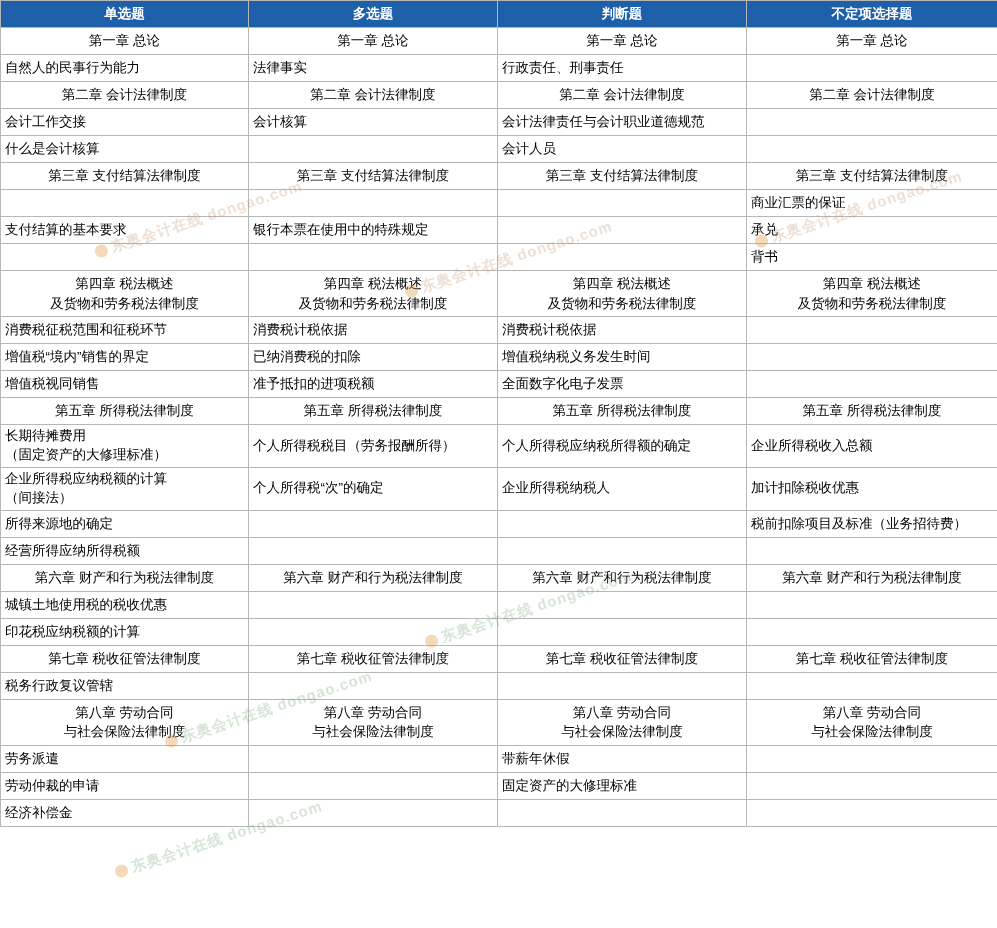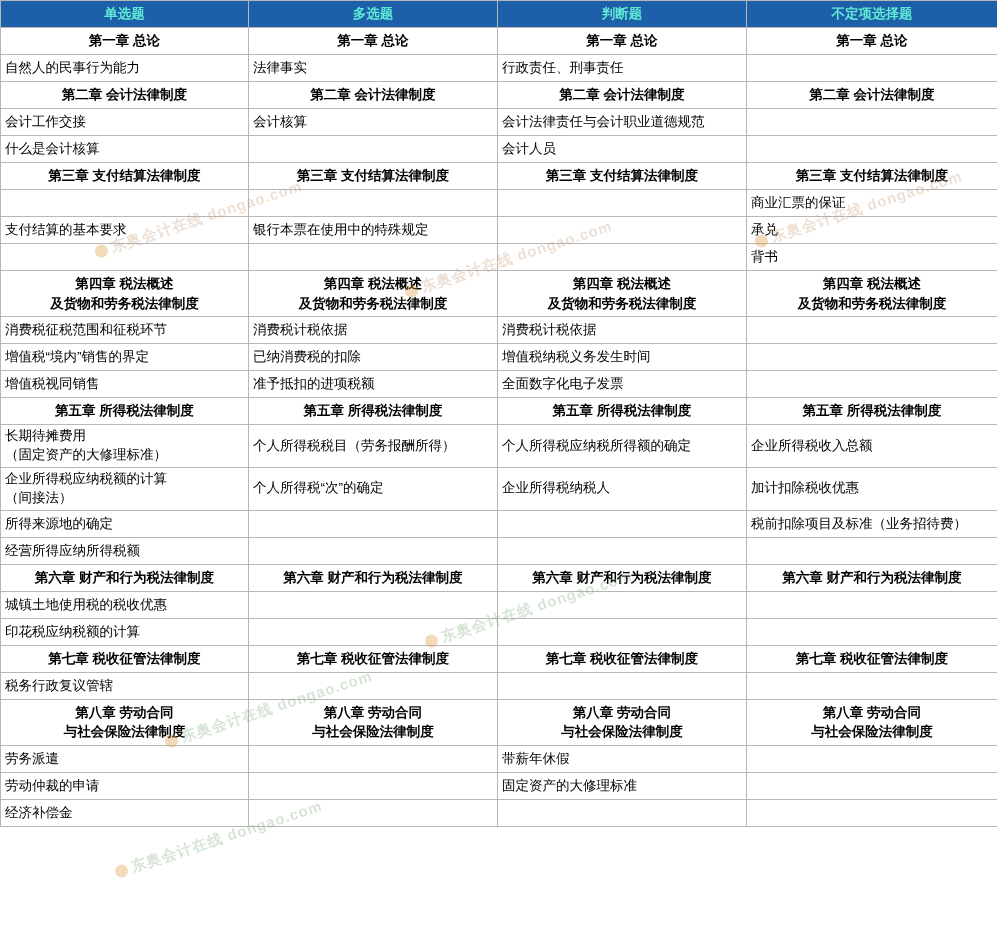--- a/index.html
+++ b/index.html
@@ -34,30 +34,30 @@
     padding: 2px 4px;
     font-size: 13.5px;
     line-height: 1.35;
     height: 22px;
     vertical-align: middle;
     white-space: nowrap;
     overflow: hidden;
   }
   thead th {
     background: #1e5fa9;
-    color: #5eead4;
+    color: #ffffff;
     font-weight: bold;
     text-align: center;
     font-size: 14.5px;
     height: 26px;
     border: 1px solid #1e5fa9;
   }
   td.chapter {
     text-align: center;
-    font-weight: bold;
+    font-weight: normal;
     font-size: 14px;
   }
   td.chapter.two-line {
     white-space: normal;
     line-height: 1.45;
     padding: 3px 4px;
     text-align: center;
   }
   td.item {
     text-align: left;

